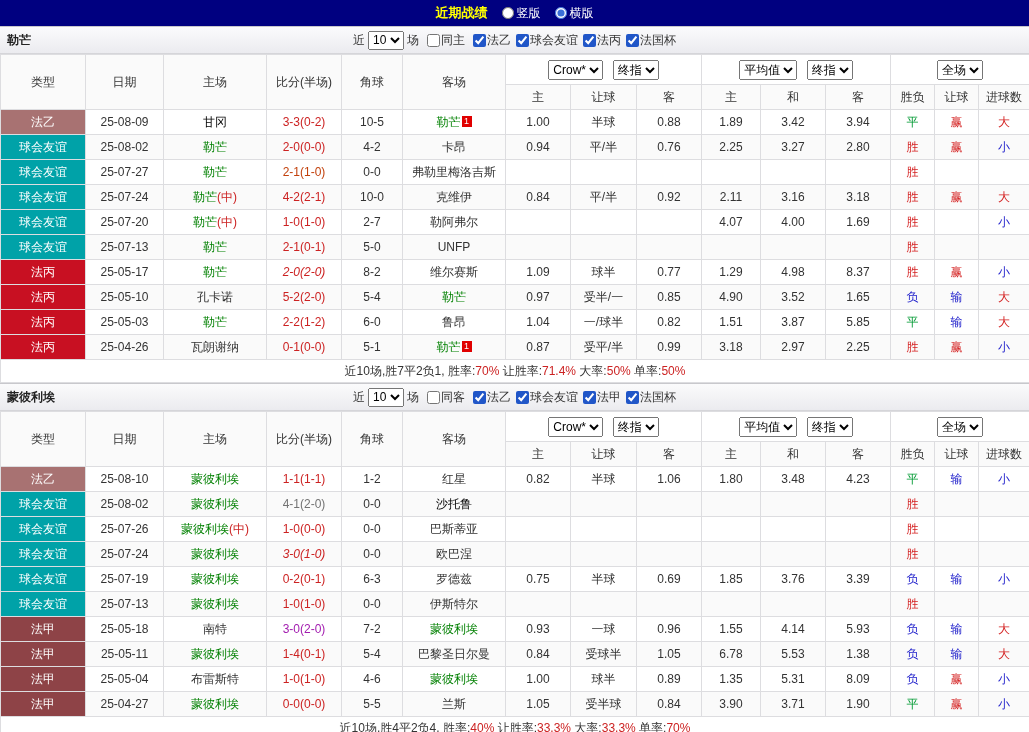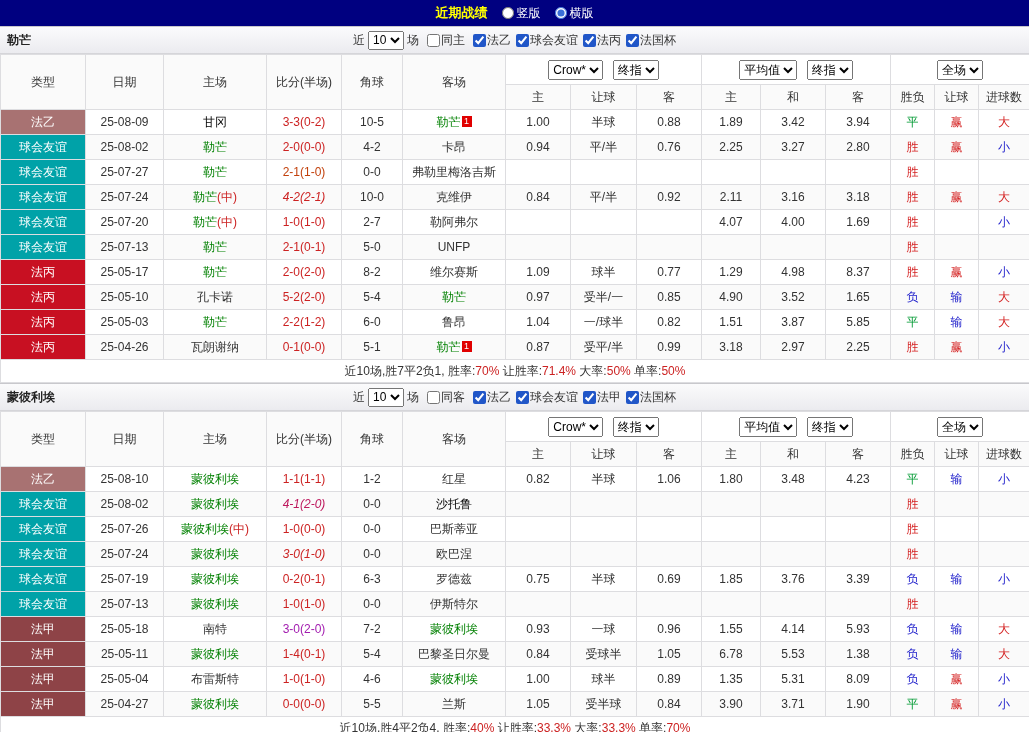--- a/index.html
+++ b/index.html
@@ -194,21 +194,21 @@
           <td></td>
           <td></td>
           <td style="color: rgb(212, 34, 34);">胜</td>
           <td></td>
           <td></td>
         </tr>
         <tr>
           <td class="type-cell" style="background: rgb(0, 162, 168);">球会友谊</td>
           <td>25-07-24</td>
           <td><span style="color: rgb(0, 128, 0);">勒芒</span><span style="color: rgb(204, 34, 34);">(中)</span></td>
-          <td style="color: rgb(204, 34, 34); font-style: italic;">4-2(2-1)</td>
+          <td style="color: rgb(204, 34, 34);">4-2(2-1)</td>
           <td>10-0</td>
           <td><span style="color: rgb(51, 51, 51);">克维伊</span></td>
           <td>0.84</td>
           <td>平/半</td>
           <td>0.92</td>
           <td>2.11</td>
           <td>3.16</td>
           <td>3.18</td>
           <td style="color: rgb(212, 34, 34);">胜</td>
           <td style="color: rgb(212, 34, 34);">赢</td>
@@ -245,21 +245,21 @@
           <td></td>
           <td></td>
           <td style="color: rgb(212, 34, 34);">胜</td>
           <td></td>
           <td></td>
         </tr>
         <tr>
           <td class="type-cell" style="background: rgb(200, 16, 34);">法丙</td>
           <td>25-05-17</td>
           <td><span style="color: rgb(0, 128, 0);">勒芒</span></td>
-          <td style="color: rgb(204, 34, 34);">2-0(2-0)</td>
+          <td style="color: rgb(204, 34, 34); font-style: italic;">2-0(2-0)</td>
           <td>8-2</td>
           <td><span style="color: rgb(51, 51, 51);">维尔赛斯</span></td>
           <td>1.09</td>
           <td>球半</td>
           <td>0.77</td>
           <td>1.29</td>
           <td>4.98</td>
           <td>8.37</td>
           <td style="color: rgb(212, 34, 34);">胜</td>
           <td style="color: rgb(212, 34, 34);">赢</td>
@@ -421,21 +421,21 @@
           <td>3.48</td>
           <td>4.23</td>
           <td style="color: rgb(0, 153, 51);">平</td>
           <td style="color: rgb(34, 34, 204);">输</td>
           <td style="color: rgb(34, 34, 204);">小</td>
         </tr>
         <tr>
           <td class="type-cell" style="background: rgb(0, 162, 168);">球会友谊</td>
           <td>25-08-02</td>
           <td><span style="color: rgb(0, 128, 0);">蒙彼利埃</span></td>
-          <td style="color: #be185d; font-style: italic;">4-1(2-0)</td>
+          <td style="color: #737373;">4-1(2-0)</td>
           <td>0-0</td>
           <td><span style="color: #000000;">沙托鲁</span></td>
           <td></td>
           <td></td>
           <td></td>
           <td></td>
           <td></td>
           <td></td>
           <td style="color: rgb(212, 34, 34);">胜</td>
           <td></td>

